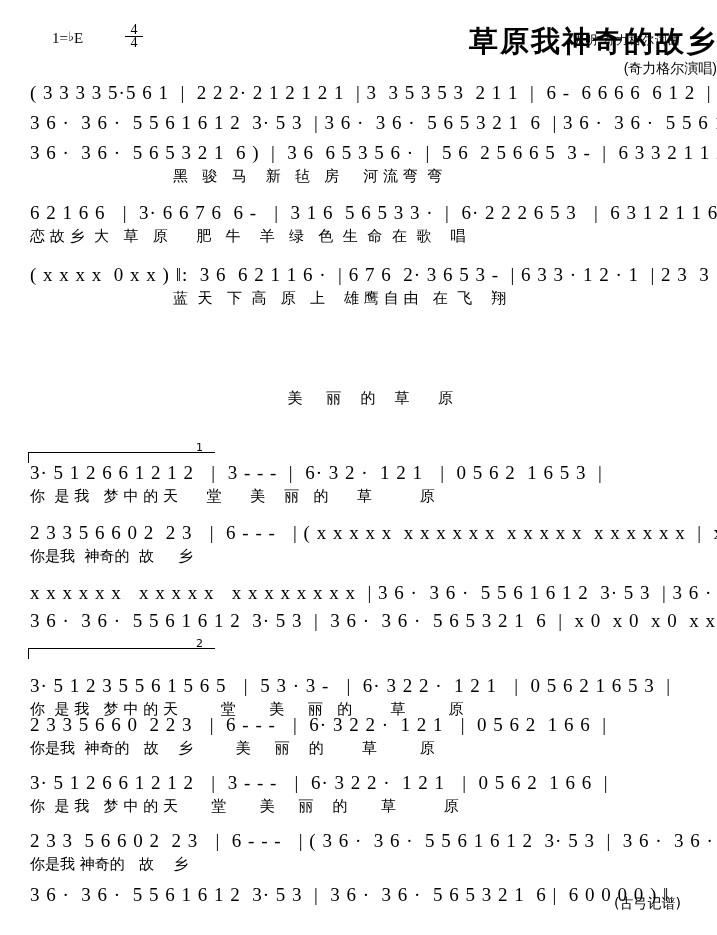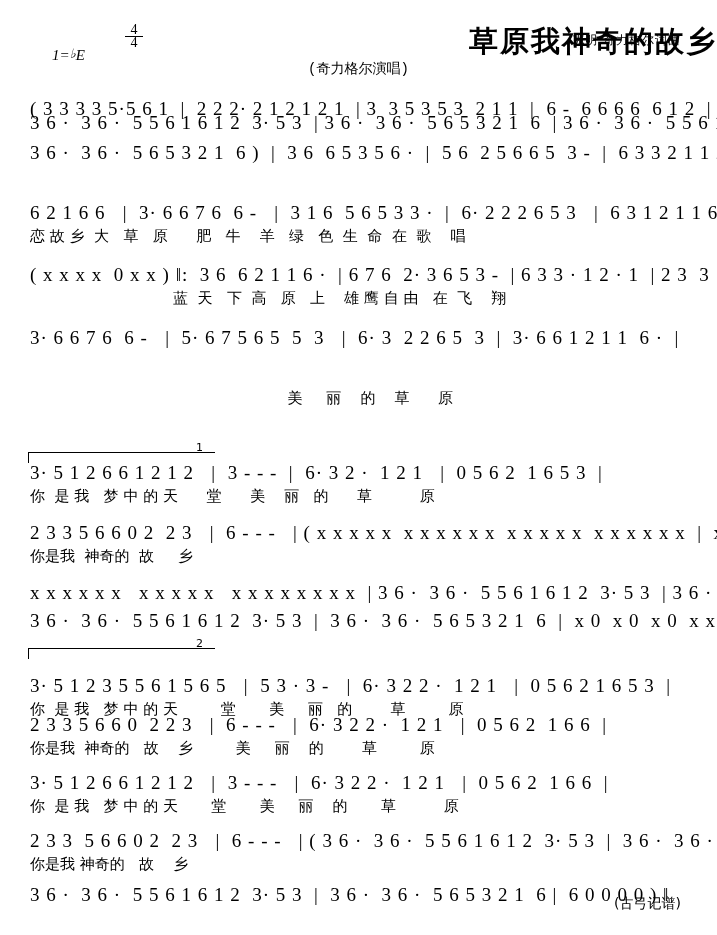--- a/index.html
+++ b/index.html
@@ -8,42 +8,41 @@
     background:#ffffff;
     font-family:"Liberation Serif", serif;
     color:#000;
     position:relative;
     overflow:hidden;
   }
   .sheet{position:relative;width:717px;height:935px;}
 
   
   .key-sig{
-    position:absolute;left:52px;top:46px;
+    position:absolute;left:52px;top:29px;
     font-size:15px;font-family:"Liberation Serif",serif;
     letter-spacing:0px;
-    font-style:italic;
   }
   .key-sig .flat{font-size:13px;vertical-align:2px;}
   .time-sig{
     position:absolute;left:125px;top:24px;
     font-size:14px;line-height:12px;text-align:center;width:18px;
   }
   .time-sig .num{display:block;}
   .time-sig .den{display:block;border-top:1.6px solid #000;}
   .title{
     position:absolute;left:0;top:22px;width:717px;text-align:right;
     font-size:29px;font-weight:bold;
     font-family:"DejaVu Sans", sans-serif;
     letter-spacing:2px;
   }
   .subtitle{
-    position:absolute;left:0;top:60px;width:717px;text-align:center;
+    position:absolute;left:0;top:60px;width:717px;text-align:right;
     font-size:14px;
-    font-family:Liberation Mono, monospace;
+    font-family:Liberation Sans, sans-serif;
   }
   .credits{
     position:absolute;right:36px;top:32px;
     font-size:12px;
     font-family:"DejaVu Sans", sans-serif;
     letter-spacing:1px;
   }
   .footer-note{
     position:absolute;right:36px;bottom:22px;
     font-size:14px;
@@ -81,39 +80,39 @@
 
   <div class="time-sig">
     <span class="num">4</span>
     <span class="den">4</span>
   </div>
 
   <div class="title">草原我神奇的故乡</div>
   <div class="subtitle">(奇力格尔演唱)</div>
   <div class="credits">克明 奇力格尔词曲</div>
 
-  <div class="line" style="top:96px;">
+  <div class="line" style="top:80px;">
     <div class="notes">( 3 3 3 3 5·5 6 1  |  2 2 2· 2 1 2 1 2 1  | 3  3 5 3 5 3  2 1 1  |  6 -  6 6 6 6  6 1 2  |</div>
   </div>
   <div class="line" style="top:110px;">
     <div class="notes">3 6 ·  3 6 ·  5 5 6 1 6 1 2  3· 5 3  | 3 6 ·  3 6 ·  5 6 5 3 2 1  6  | 3 6 ·  3 6 ·  5 5 6 1 6 1 2  3· 5 3  |</div>
   </div>
   <div class="line" style="top:140px;">
     <div class="notes">3 6 ·  3 6 ·  5 6 5 3 2 1  6 )  |  3 6  6 5 3 5 6 ·  |  5 6  2 5 6 6 5  3 -  |  6 3 3 2 1 1 2 1  |</div>
+    <div class="lyrics">                              黑   骏   马    新   毡   房     河 流 弯  弯</div>
   </div>
   <div class="line" style="top:200px;">
     <div class="notes">6 2 1 6 6   |  3· 6 6 7 6  6 -   |  3 1 6  5 6 5 3 3 ·  |  6· 2 2 2 6 5 3   |  6 3 1 2 1 1 6 ·</div>
     <div class="lyrics">恋 故 乡  大   草   原      肥   牛    羊   绿   色  生  命  在  歌    唱</div>
   </div>
   <div class="line" style="top:262px;">
     <div class="notes">( x x x x  0 x x ) ‖:  3 6  6 2 1 1 6 ·  | 6 7 6  2· 3 6 5 3 -  | 6 3 3 · 1 2 · 1  | 2 3  3 1 2 1 1 6 ·  |</div>
     <div class="lyrics">                              蓝  天   下  高   原   上    雄 鹰 自 由   在  飞    翔</div>
   </div>
   <div class="line" style="top:325px;">
-    <div class="notes">3· 6 6 7 6  6 -   |  5· 6 7 5 6 5  5  3   |  6· 3  2 2 6 5  3  |  3· 6 6 1 2 1 1  6 ·  |</div>
   </div>
   <div class="line" style="top:388px;">
     <div class="lyrics">                                                      美     丽    的    草      原</div>
   </div>
 
   <div style="position:absolute;left:28px;top:452px;width:186px;height:10px;border-left:1.5px solid #000;border-top:1.5px solid #000;"></div>
   <div style="position:absolute;left:196px;top:441px;font-size:11px;font-family:'DejaVu Sans',sans-serif;">1</div>
 
   <div class="line" style="top:460px;">
     <div class="notes">3· 5 1 2 6 6 1 2 1 2   |  3 - - -  |  6· 3 2 ·  1 2 1   |  0 5 6 2  1 6 5 3  |</div>

